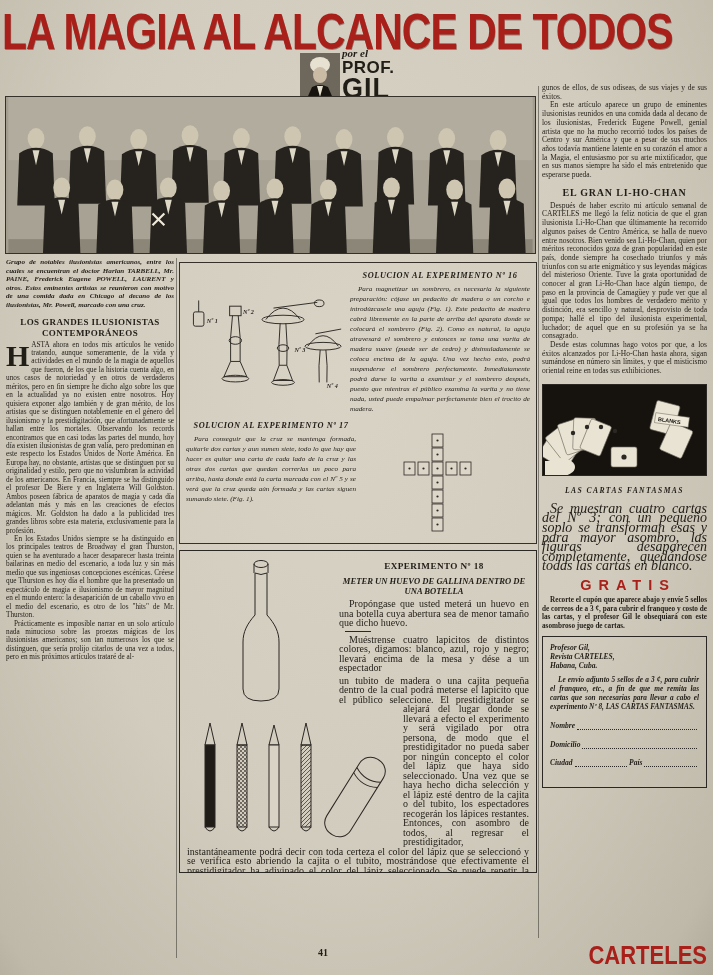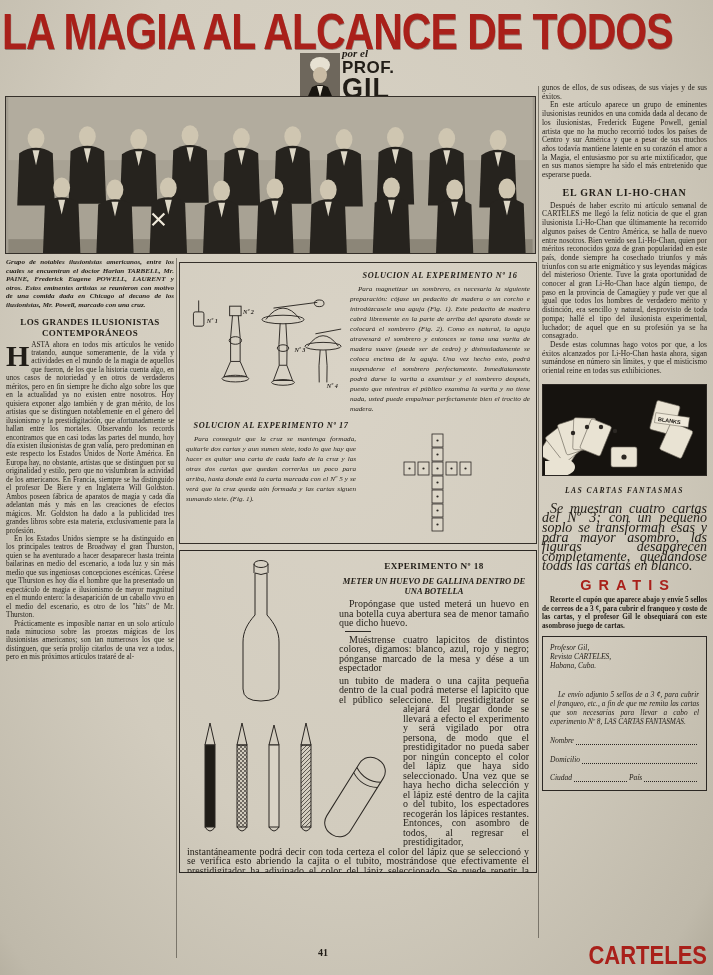--- a/index.html
+++ b/index.html
@@ -62,23 +62,23 @@
   .right-col { position:absolute; left:542px; top:84px; width:165px; }
   .right-col p.body { font-size:7.5px; line-height:8.7px; text-align:justify; }
   .right-col p.indent { text-indent:8px; }
   .rc-heading { text-align:center; font-weight:bold; font-size:10px; letter-spacing:.8px; margin:7px 0 4px 0; }
   .cards-illo-box { margin-top:8px; border:1px solid #2b2723; background:#16130f; height:92px; }
   .cards-illo { width:100%; height:100%; display:block; }
   .cards-caption-head { margin-top:10px; text-align:center; font-weight:bold; font-style:italic; font-size:7.6px; letter-spacing:1.4px; }
   .cards-caption { margin-top:9px; font-style:italic; font-size:14px; line-height:9.6px; text-align:justify; text-indent:8px; }
   .gratis-head { margin-top:6px; text-align:center; color:#a9201a; font-family:"Liberation Sans",sans-serif; font-weight:900; font-size:14.5px; letter-spacing:7px; text-indent:7px; }
   .gratis-text { margin-top:3px; font-weight:bold; font-size:7.2px; line-height:8.6px; text-align:justify; text-indent:8px; }
-  .coupon { margin-top:6px; border:1.6px solid #2b2723; padding:6px 7px 8px 7px; font-style:italic; font-weight:normal; }
+  .coupon { margin-top:6px; border:1.6px solid #2b2723; padding:6px 7px 20px 7px; font-style:italic; font-weight:bold; }
   .coupon-addr { font-size:7.5px; line-height:9px; }
-  .coupon-body { margin-top:21px; font-size:7.3px; line-height:8.8px; text-align:justify; text-indent:8px; }
+  .coupon-body { margin-top:6px; font-size:7.3px; line-height:8.8px; text-align:justify; text-indent:8px; }
   .coupon-row { display:flex; align-items:flex-end; margin-top:9.5px; font-size:7.5px; }
   .coupon-dots { flex:1 1 auto; border-bottom:1.2px dotted #2b2723; height:7px; margin:0 2px; }
   
   .page-number { position:absolute; left:318px; top:947px; font-weight:bold; font-size:10px; }
   .magazine-logo { position:absolute; right:6px; top:941px; color:#a9201a;
     font-family:"Liberation Sans",sans-serif; font-weight:900; font-size:22px;
     letter-spacing:0; transform:scaleY(1.15); transform-origin:top right; }
   svg .ln { stroke:#2b2723; fill:none; stroke-width:1; }
   svg .figlbl { font:italic 600 6.5px "Liberation Serif",serif; fill:#2b2723; }
 </style>
@@ -227,21 +227,21 @@
         <ellipse cx="45" cy="7" rx="7" ry="3.5"></ellipse>
         <path d="M38,7 L38,16 M52,7 L52,16"></path>
         <path d="M39,16 L39,58 C31,67 27,75 27,85 L27,132 Q27,144 45,144 Q63,144 63,132 L63,85 C63,75 59,67 51,58 L51,16"></path>
         <path d="M39,16 Q45,19 51,16"></path>
       </g>
     </svg>
     <h3 class="exp-heading">EXPERIMENTO Nº 18</h3>
     <h4 class="exp-sub">METER UN HUEVO DE GALLINA DENTRO DE UNA BOTELLA</h4>
     <p class="body indent">Propóngase que usted meterá un huevo en una botella cuya abertura sea de menor tamaño que dicho huevo.</p>
     <div class="shortrule"></div>
-    <p class="body indent">Muéstrense cuatro lapicitos de distintos colores, digamos: blanco, azul, rojo y negro; pónganse marcado de la mesa y dése a un espectador</p>
+    <p class="body indent">Muéstrense cuatro lapicitos de distintos colores, digamos: blanco, azul, rojo y negro; llevará encima de la mesa y dése a un espectador</p>
     <svg class="float-illo pencils-illo" viewBox="0 0 212 132">
       <defs>
         <pattern id="xhatch" width="4" height="4" patternUnits="userSpaceOnUse">
           <path d="M0,0 L4,4 M4,0 L0,4" stroke="#2b2723" stroke-width=".6"></path>
         </pattern>
         <pattern id="dhatch" width="4" height="4" patternUnits="userSpaceOnUse">
           <path d="M0,4 L4,0" stroke="#2b2723" stroke-width=".7"></path>
         </pattern>
       </defs>
       <g class="ln">

